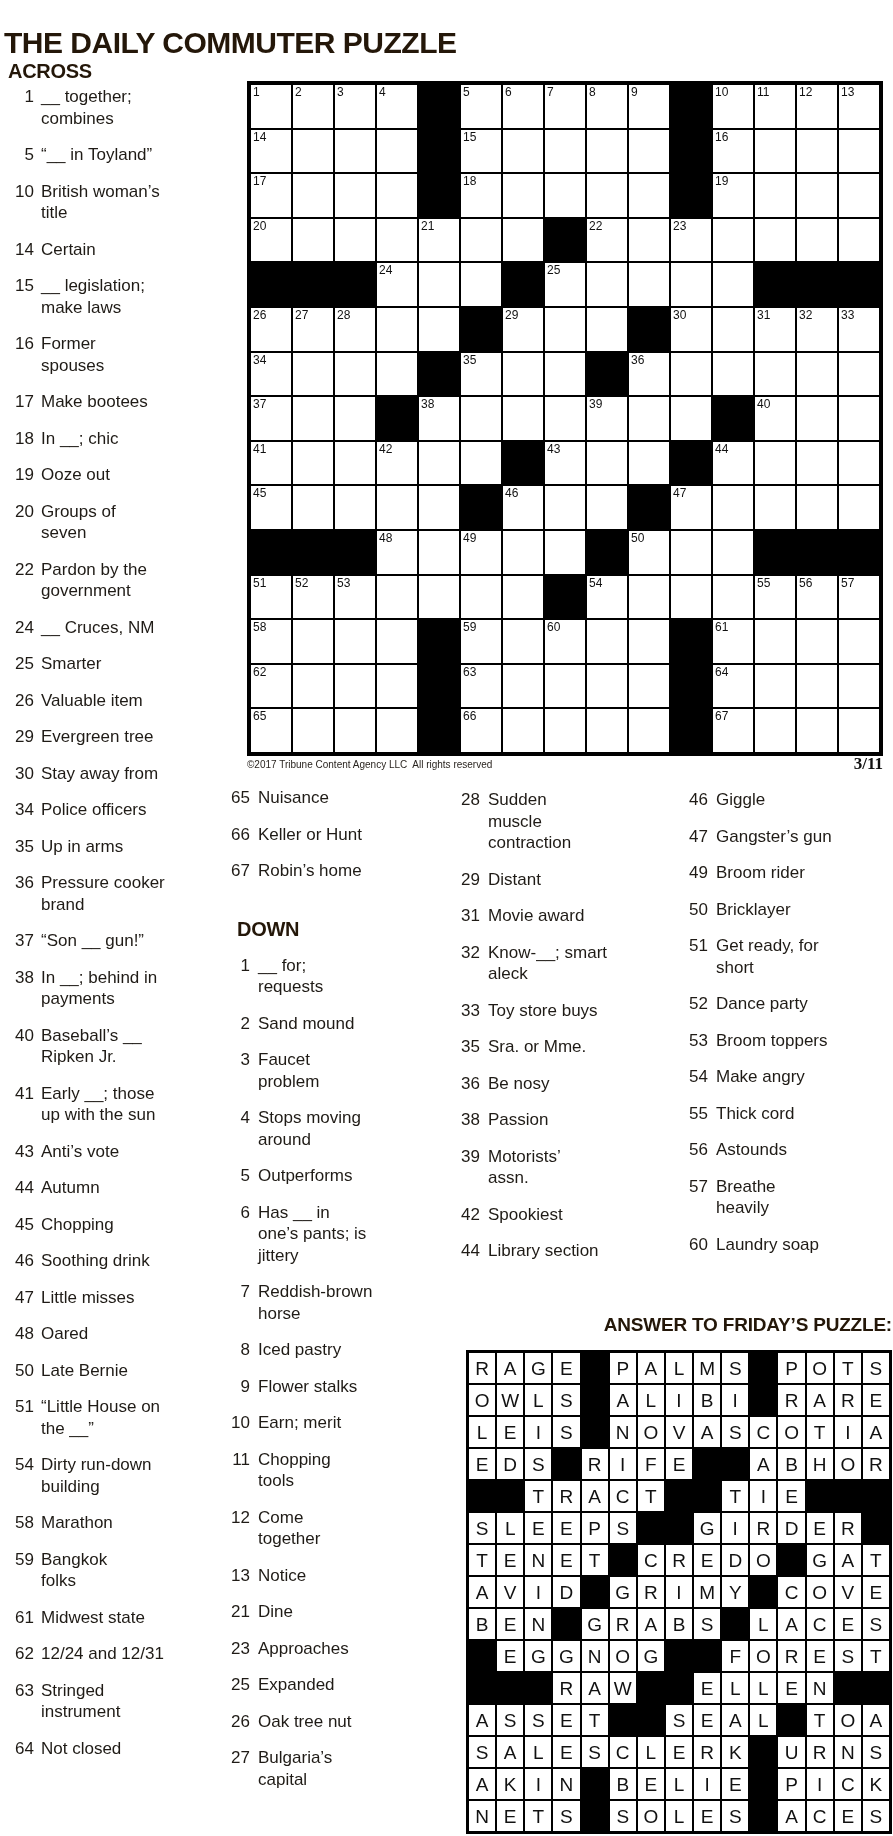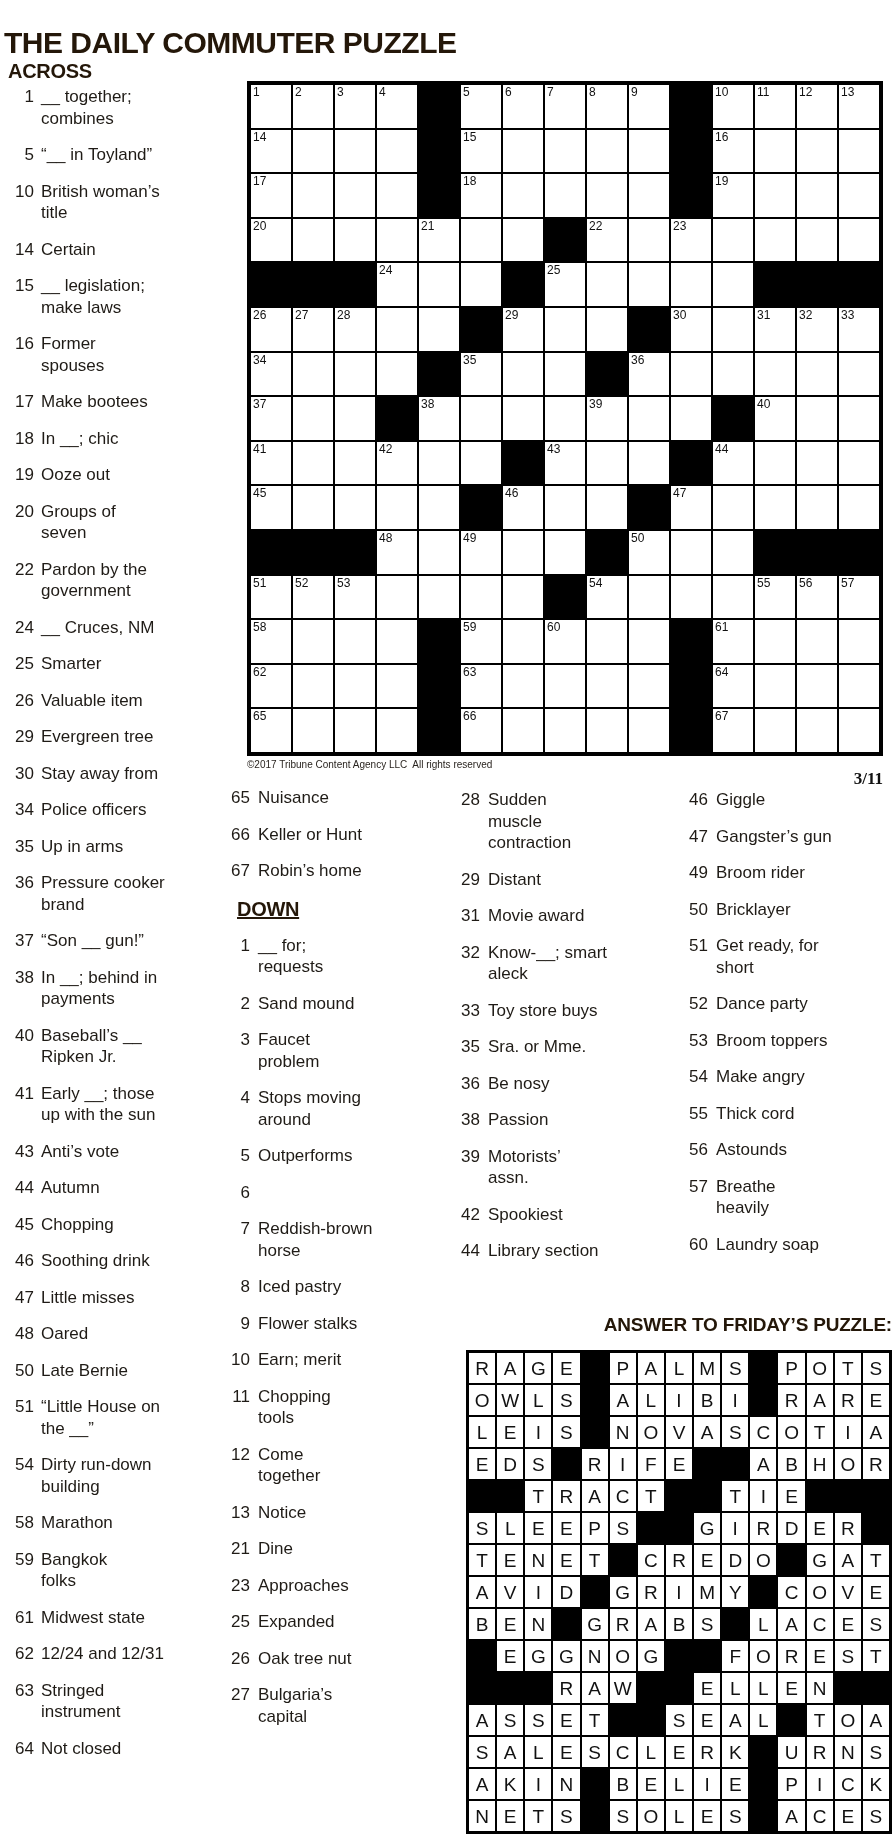--- a/index.html
+++ b/index.html
@@ -22,21 +22,21 @@
   #across-head { position:absolute; left:8px; top:60px; }
   .clue-col { position:absolute; }
   #across-col { left:8px;  top:86px;  width:206px; }
   #col2       { left:222px; top:787px; width:176px; }
   #col3       { left:452px; top:789px; width:202px; }
   #col4       { left:680px; top:789px; width:192px; }
   .clue { display:flex; margin-bottom:15px; font-size:17px; line-height:21.5px; }
   .cnum { flex:none; width:26px; text-align:right; margin-right:7px; }
   #col2 .cnum, #col3 .cnum, #col4 .cnum { width:28px; margin-right:8px; }
   .ctxt { white-space:pre-line; }
-  #down-head { margin:16px 0 14px 15px;text-decoration:underline; }
+  #down-head { margin:36px 0 14px 15px; }
 
   
   .main-grid {
     position:absolute; left:247px; top:81px; width:636px; height:675px;
     display:grid;
     grid-template-columns:repeat(15,1fr);
     grid-template-rows:repeat(15,1fr);
     border:3px solid #000; background:#fff;
   }
   .main-grid .cell { position:relative; border:1px solid #000; background:#fff; }
@@ -44,21 +44,21 @@
   .main-grid .n {
     position:absolute; top:1px; left:2px;
     font-size:12px; line-height:13px; color:#111;
   }
   .copyright {
     position:absolute; left:247px; top:759px;
     font-size:10px; color:#2a2520; white-space:pre;
   }
   .date-label {
     position:absolute; right:10px; top:754px;
-    font-family:"Liberation Serif", serif; font-weight:bold; font-size:17px; color:#111;margin-top:15px;
+    font-family:"Liberation Serif", serif; font-weight:bold; font-size:17px; color:#111;
   }
 
   
   .answer-head {
     position:absolute; left:466px; top:1314px; width:426px;
     text-align:right; font-size:19px; font-weight:bold; letter-spacing:-0.2px; color:#241709;
     white-space:nowrap;
   }
   .answer-grid {
     position:absolute; left:466px; top:1350px; width:426px; height:484px;
@@ -650,20 +650,23 @@
         <span class="cnum">4</span>
         <span class="ctxt">Stops moving
 around</span>
       </div>
       <div class="clue">
         <span class="cnum">5</span>
         <span class="ctxt">Outperforms</span>
       </div>
       <div class="clue">
         <span class="cnum">6</span>
+        <span class="ctxt">Has __ in
+one’s pants; is
+jittery</span>
       </div>
       <div class="clue">
         <span class="cnum">7</span>
         <span class="ctxt">Reddish-brown
 horse</span>
       </div>
       <div class="clue">
         <span class="cnum">8</span>
         <span class="ctxt">Iced pastry</span>
       </div>

